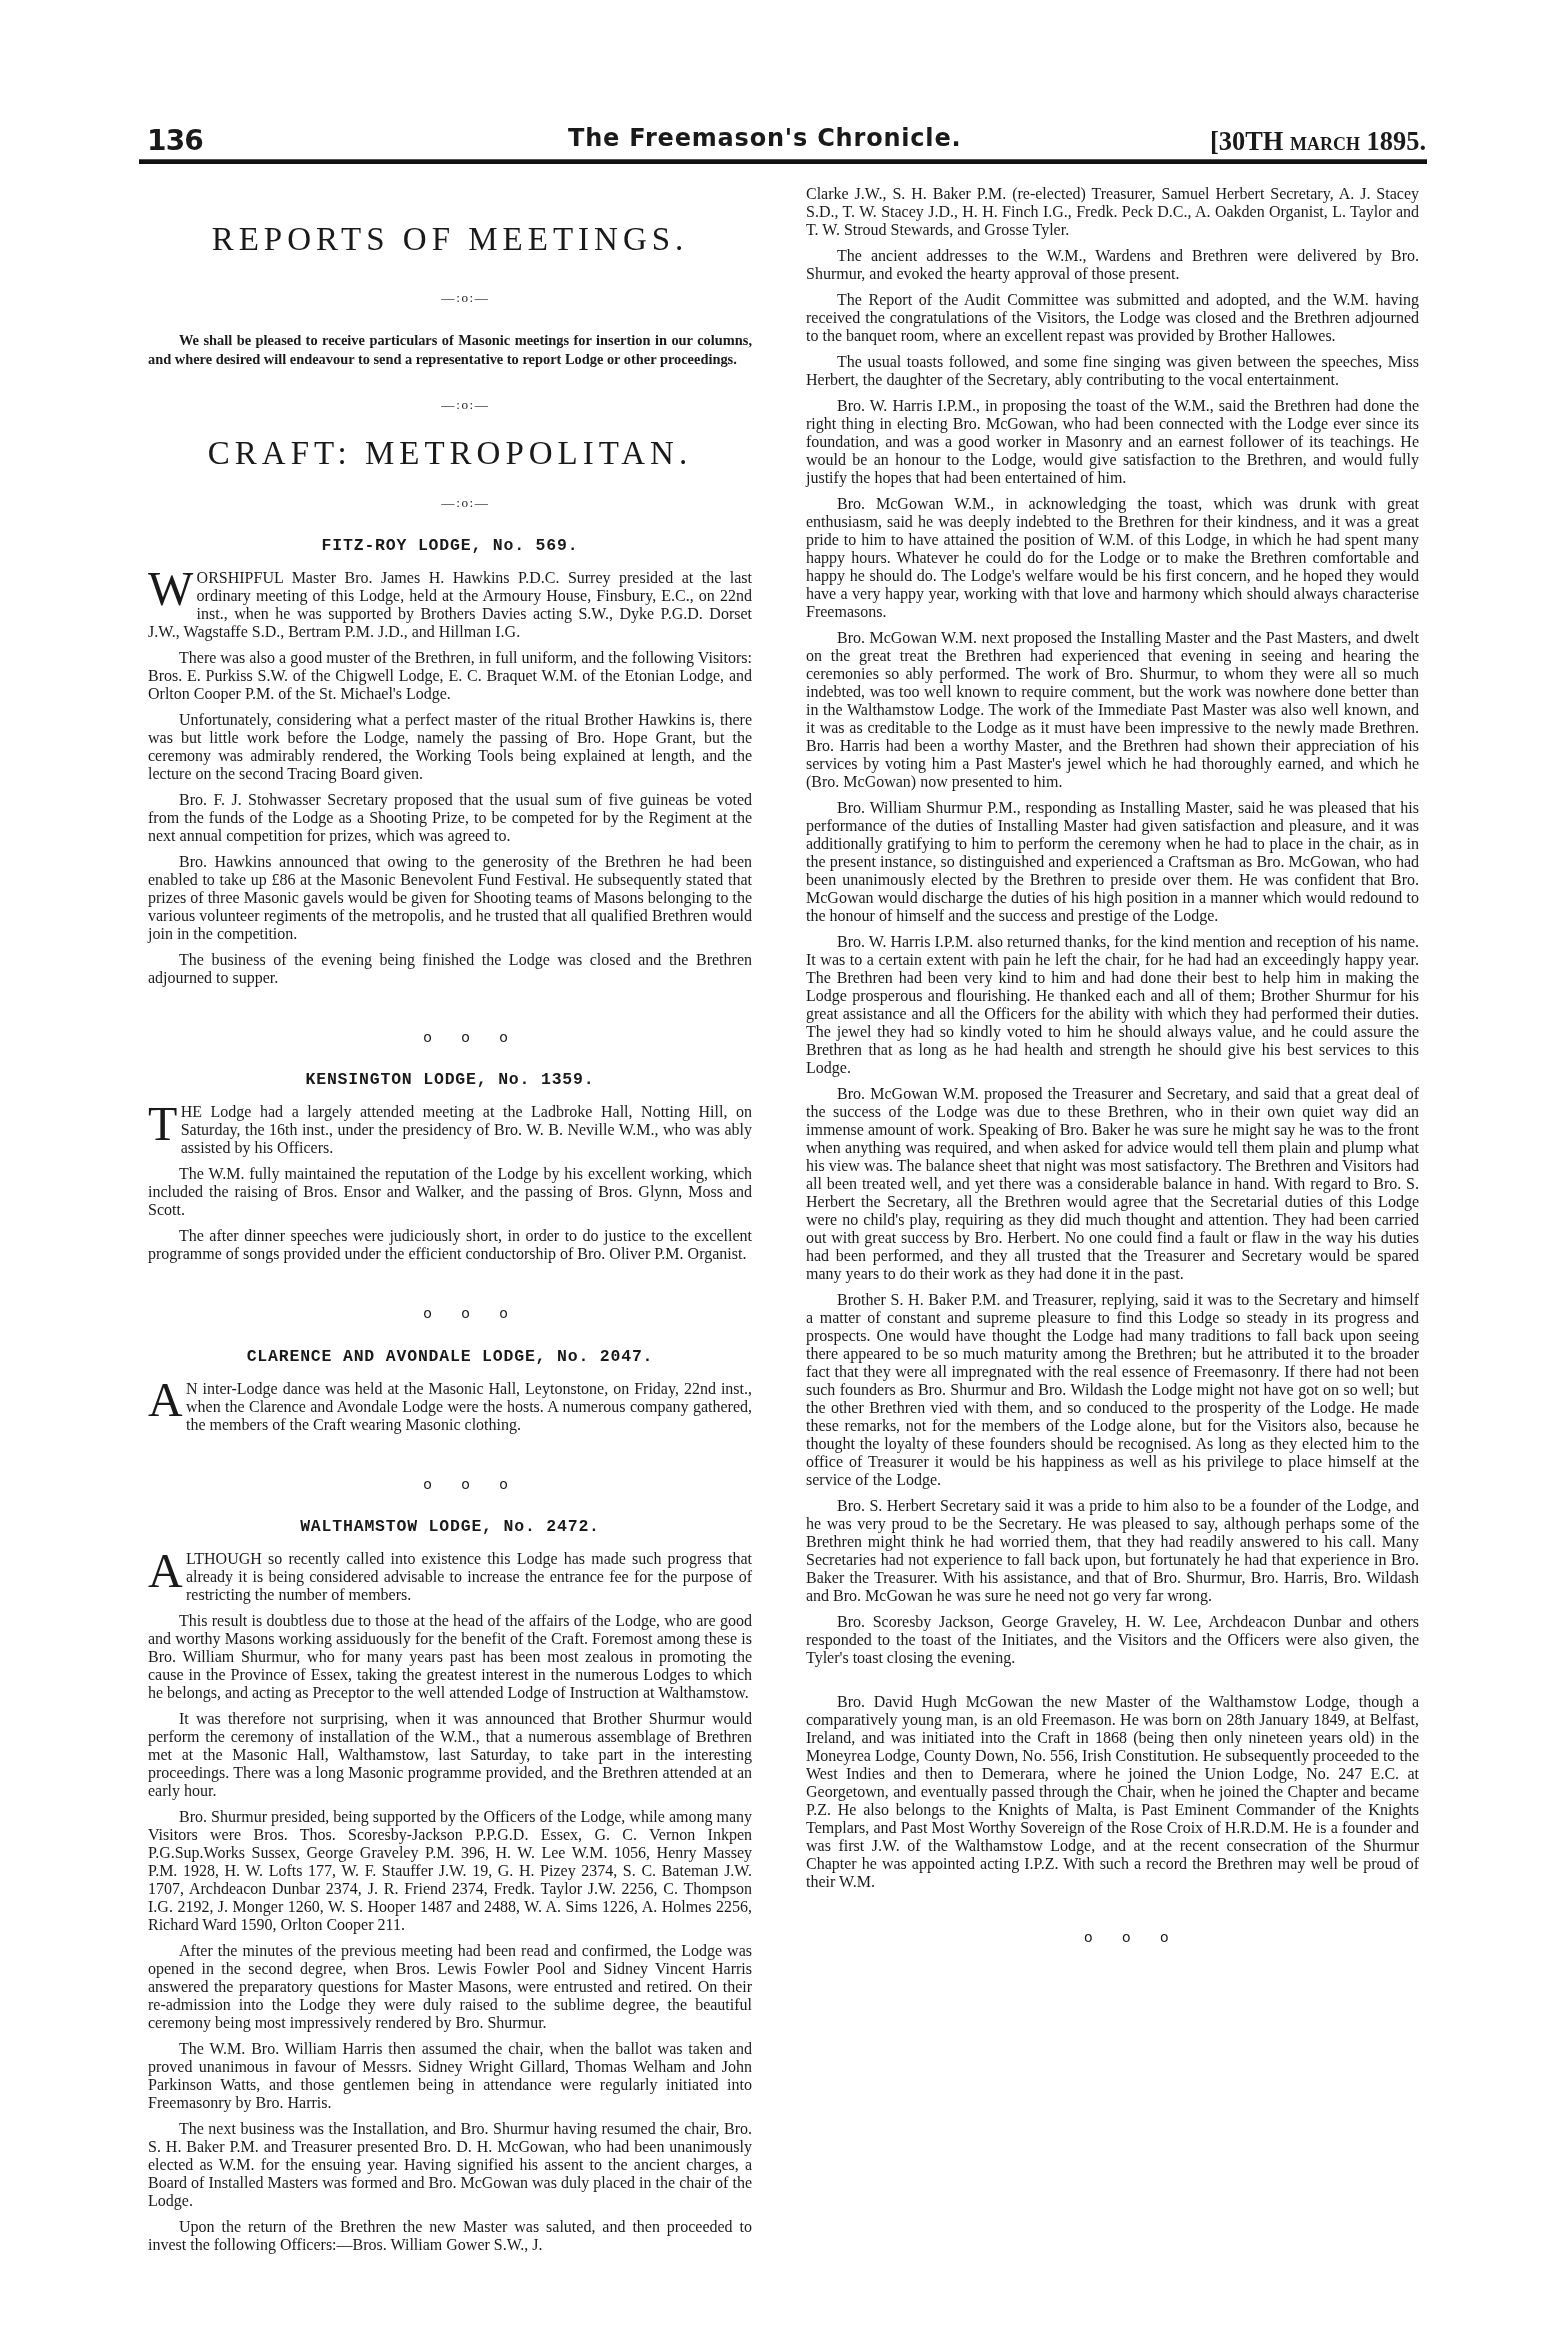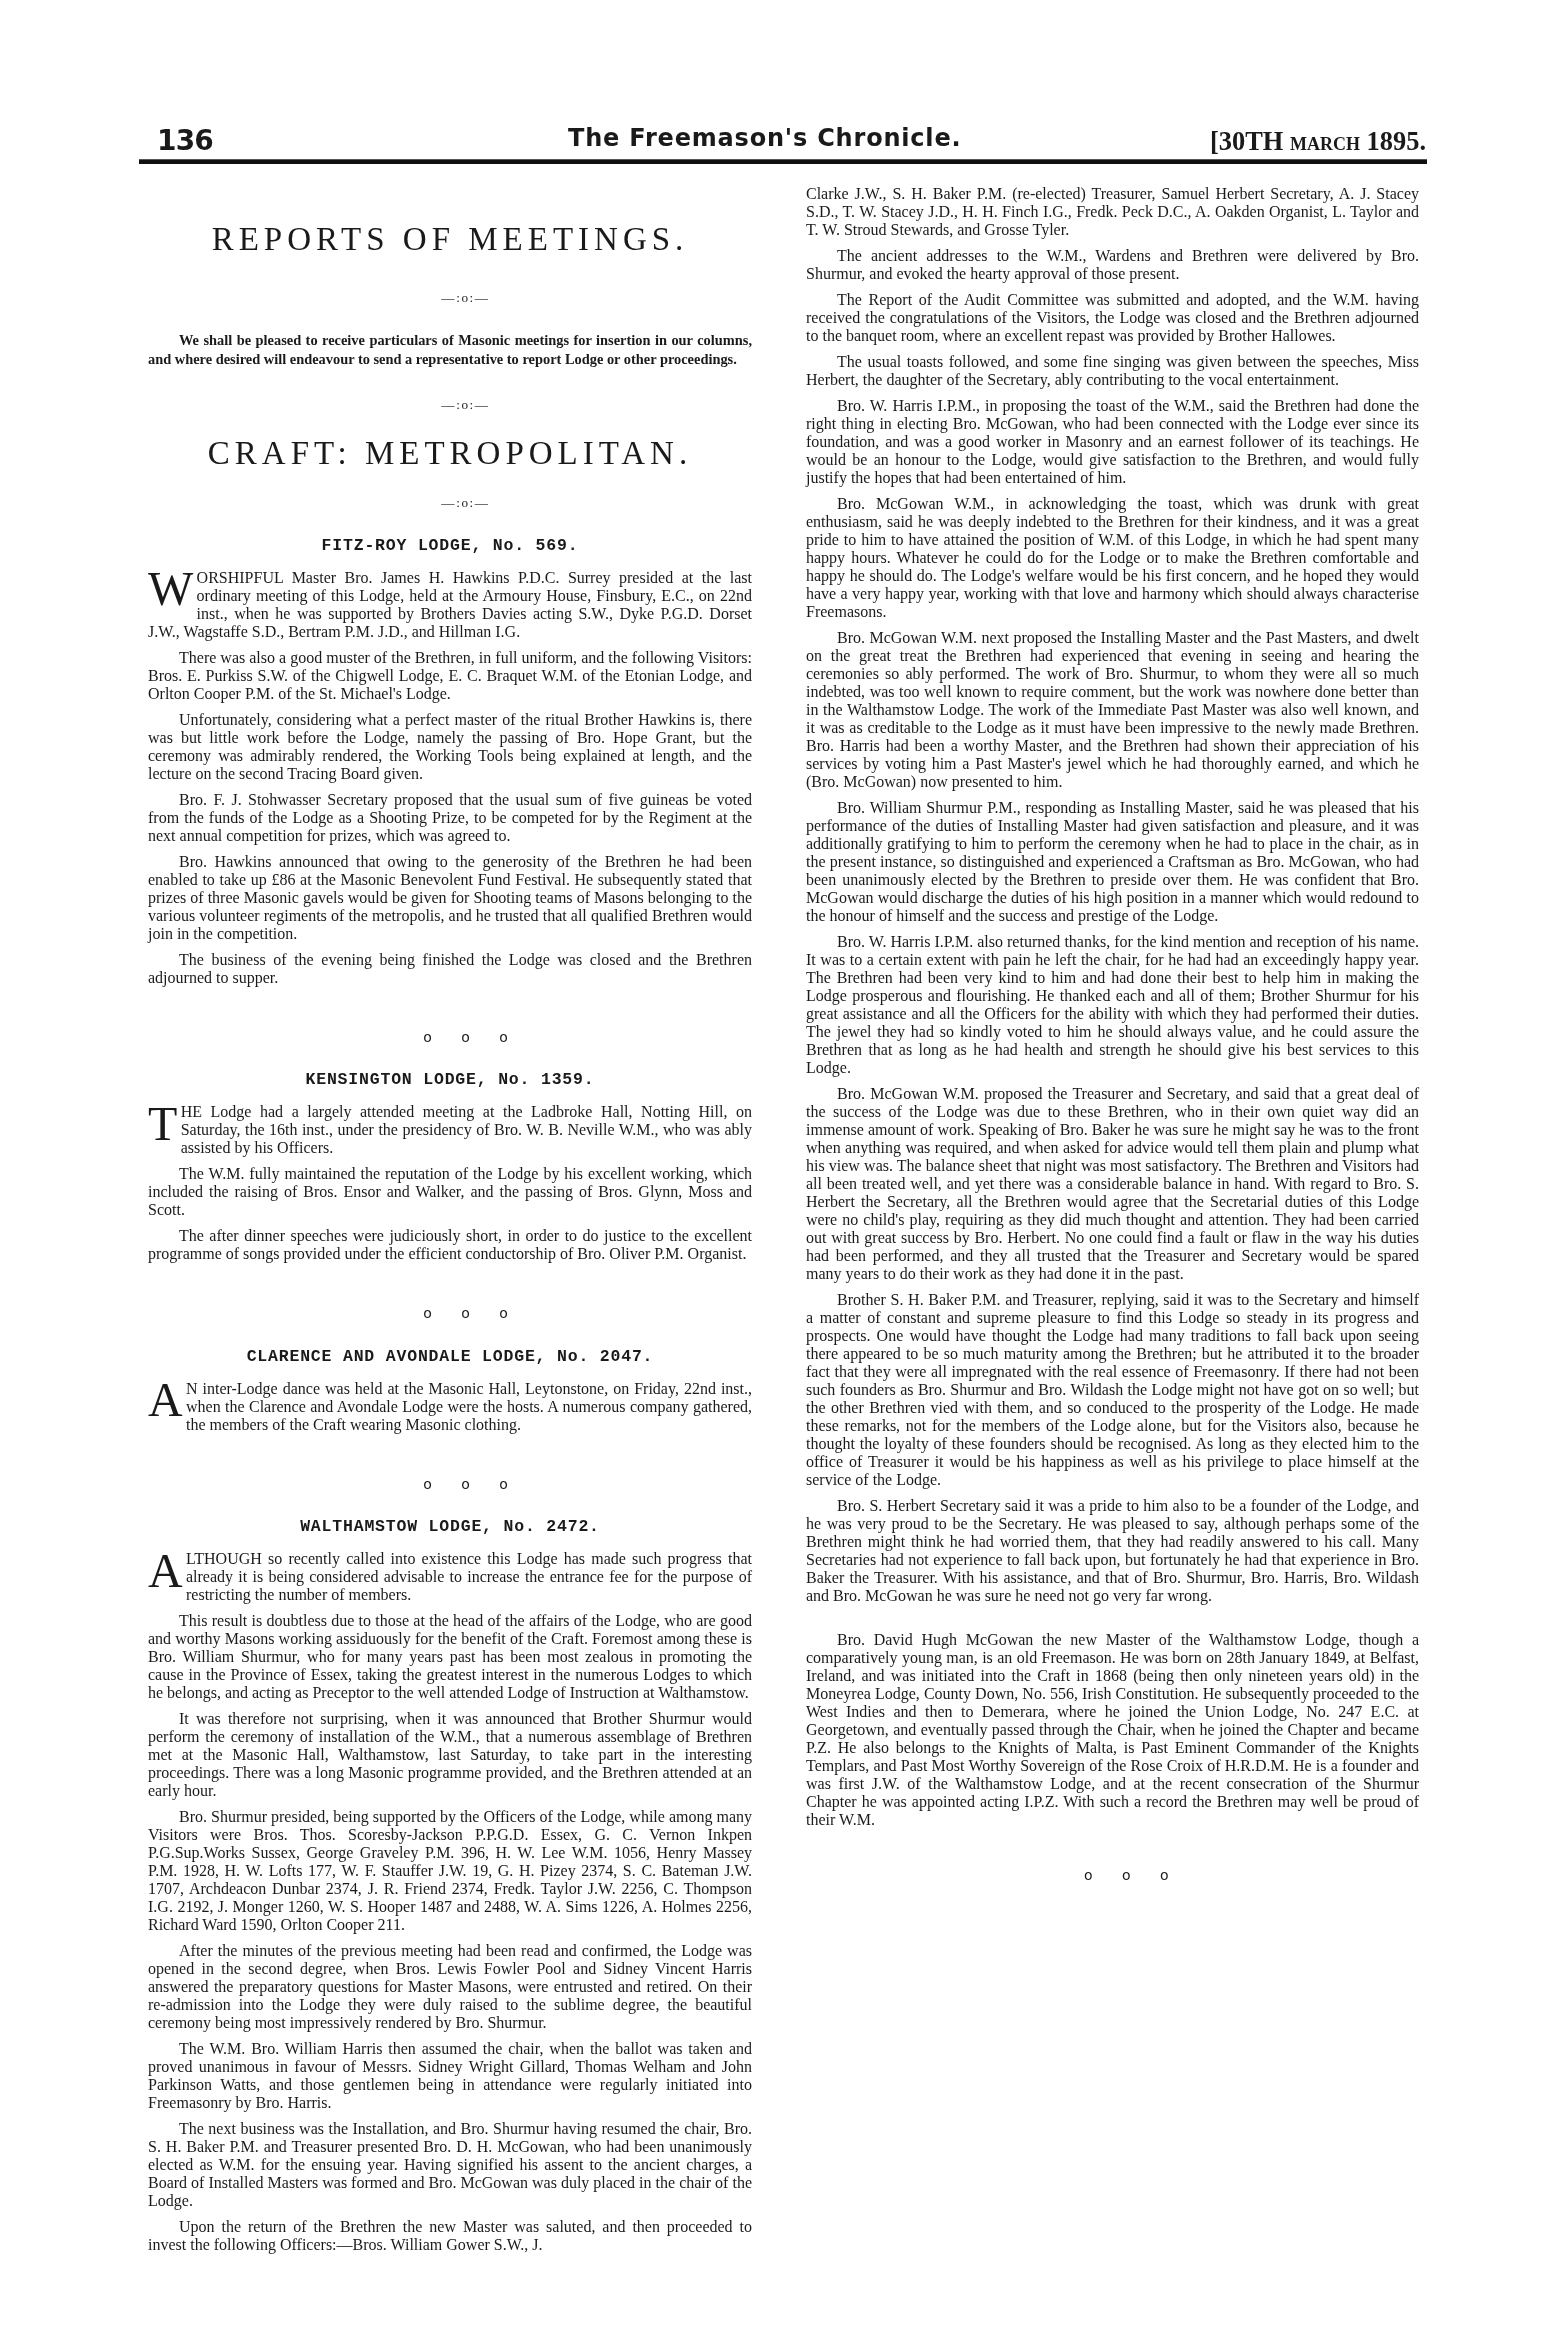--- a/index.html
+++ b/index.html
@@ -1,19 +1,19 @@
 <!DOCTYPE html>
 <html style="font-size:13.2px"><head>
 <meta charset="utf-8">
 <style>
   html, body { margin:0; padding:0; background:#ffffff; }
   body { width:1567px; height:2330px; position:relative; overflow:hidden; color:#1a1a1a;
          font-family: "Liberation Serif", "DejaVu Serif", serif; }
   .masthead { position:absolute; top:124px; left:139px; width:1287px; height:40px; }
-  .masthead .pageno { position:absolute; left:18px; top:0; font-family:"DejaVu Sans", sans-serif; font-weight:bold; font-size:28px; letter-spacing:-0.8px; }
+  .masthead .pageno { position:absolute; left:8px; top:0; font-family:"DejaVu Sans", sans-serif; font-weight:bold; font-size:28px; letter-spacing:-0.8px; }
   .masthead .title { position:absolute; left:429px; top:0; font-family:"DejaVu Sans", sans-serif; font-weight:bold; font-size:24px; letter-spacing:0.8px; }
   .masthead .date { position:absolute; right:0; top:1.6px; font-family:"Liberation Serif", serif; font-weight:bold; font-size:26.4px; }
   .masthead .date .sc { font-size:18px; }
   .rule { position:absolute; top:159px; left:139px; width:1288px; height:4.1px; background:#111; border-top:0.8px solid #555; }
 
   .col { position:absolute; top:177px; font-size:16px; line-height:18px; text-align:justify; }
   .col.left { left:140px; width:620px; }
   .col.right { left:798px; width:629px; }
   .col p { margin:8px; text-indent:31px; }
   .col p.noindent { text-indent:0; }
@@ -107,19 +107,20 @@
     <p>The Report of the Audit Committee was submitted and adopted, and the W.M. having received the congratulations of the Visitors, the Lodge was closed and the Brethren adjourned to the banquet room, where an excellent repast was provided by Brother Hallowes.</p>
     <p>The usual toasts followed, and some fine singing was given between the speeches, Miss Herbert, the daughter of the Secretary, ably contributing to the vocal entertainment.</p>
     <p>Bro. W. Harris I.P.M., in proposing the toast of the W.M., said the Brethren had done the right thing in electing Bro. McGowan, who had been connected with the Lodge ever since its foundation, and was a good worker in Masonry and an earnest follower of its teachings. He would be an honour to the Lodge, would give satisfaction to the Brethren, and would fully justify the hopes that had been entertained of him.</p>
     <p>Bro. McGowan W.M., in acknowledging the toast, which was drunk with great enthusiasm, said he was deeply indebted to the Brethren for their kindness, and it was a great pride to him to have attained the position of W.M. of this Lodge, in which he had spent many happy hours. Whatever he could do for the Lodge or to make the Brethren comfortable and happy he should do. The Lodge's welfare would be his first concern, and he hoped they would have a very happy year, working with that love and harmony which should always characterise Freemasons.</p>
     <p>Bro. McGowan W.M. next proposed the Installing Master and the Past Masters, and dwelt on the great treat the Brethren had experienced that evening in seeing and hearing the ceremonies so ably performed. The work of Bro. Shurmur, to whom they were all so much indebted, was too well known to require comment, but the work was nowhere done better than in the Walthamstow Lodge. The work of the Immediate Past Master was also well known, and it was as creditable to the Lodge as it must have been impressive to the newly made Brethren. Bro. Harris had been a worthy Master, and the Brethren had shown their appreciation of his services by voting him a Past Master's jewel which he had thoroughly earned, and which he (Bro. McGowan) now presented to him.</p>
     <p>Bro. William Shurmur P.M., responding as Installing Master, said he was pleased that his performance of the duties of Installing Master had given satisfaction and pleasure, and it was additionally gratifying to him to perform the ceremony when he had to place in the chair, as in the present instance, so distinguished and experienced a Craftsman as Bro. McGowan, who had been unanimously elected by the Brethren to preside over them. He was confident that Bro. McGowan would discharge the duties of his high position in a manner which would redound to the honour of himself and the success and prestige of the Lodge.</p>
     <p>Bro. W. Harris I.P.M. also returned thanks, for the kind mention and reception of his name. It was to a certain extent with pain he left the chair, for he had had an exceedingly happy year. The Brethren had been very kind to him and had done their best to help him in making the Lodge prosperous and flourishing. He thanked each and all of them; Brother Shurmur for his great assistance and all the Officers for the ability with which they had performed their duties. The jewel they had so kindly voted to him he should always value, and he could assure the Brethren that as long as he had health and strength he should give his best services to this Lodge.</p>
     <p>Bro. McGowan W.M. proposed the Treasurer and Secretary, and said that a great deal of the success of the Lodge was due to these Brethren, who in their own quiet way did an immense amount of work. Speaking of Bro. Baker he was sure he might say he was to the front when anything was required, and when asked for advice would tell them plain and plump what his view was. The balance sheet that night was most satisfactory. The Brethren and Visitors had all been treated well, and yet there was a considerable balance in hand. With regard to Bro. S. Herbert the Secretary, all the Brethren would agree that the Secretarial duties of this Lodge were no child's play, requiring as they did much thought and attention. They had been carried out with great success by Bro. Herbert. No one could find a fault or flaw in the way his duties had been performed, and they all trusted that the Treasurer and Secretary would be spared many years to do their work as they had done it in the past.</p>
     <p>Brother S. H. Baker P.M. and Treasurer, replying, said it was to the Secretary and himself a matter of constant and supreme pleasure to find this Lodge so steady in its progress and prospects. One would have thought the Lodge had many traditions to fall back upon seeing there appeared to be so much maturity among the Brethren; but he attributed it to the broader fact that they were all impregnated with the real essence of Freemasonry. If there had not been such founders as Bro. Shurmur and Bro. Wildash the Lodge might not have got on so well; but the other Brethren vied with them, and so conduced to the prosperity of the Lodge. He made these remarks, not for the members of the Lodge alone, but for the Visitors also, because he thought the loyalty of these founders should be recognised. As long as they elected him to the office of Treasurer it would be his happiness as well as his privilege to place himself at the service of the Lodge.</p>
     <p>Bro. S. Herbert Secretary said it was a pride to him also to be a founder of the Lodge, and he was very proud to be the Secretary. He was pleased to say, although perhaps some of the Brethren might think he had worried them, that they had readily answered to his call. Many Secretaries had not experience to fall back upon, but fortunately he had that experience in Bro. Baker the Treasurer. With his assistance, and that of Bro. Shurmur, Bro. Harris, Bro. Wildash and Bro. McGowan he was sure he need not go very far wrong.</p>
+    <p>Bro. Scoresby Jackson, George Graveley, H. W. Lee, Archdeacon Dunbar and others responded to the toast of the Initiates, and the Visitors and the Officers were also given, the Tyler's toast closing the evening.</p>
     <div style="height:10px"></div>
     <p>Bro. David Hugh McGowan the new Master of the Walthamstow Lodge, though a comparatively young man, is an old Freemason. He was born on 28th January 1849, at Belfast, Ireland, and was initiated into the Craft in 1868 (being then only nineteen years old) in the Moneyrea Lodge, County Down, No. 556, Irish Constitution. He subsequently proceeded to the West Indies and then to Demerara, where he joined the Union Lodge, No. 247 E.C. at Georgetown, and eventually passed through the Chair, when he joined the Chapter and became P.Z. He also belongs to the Knights of Malta, is Past Eminent Commander of the Knights Templars, and Past Most Worthy Sovereign of the Rose Croix of H.R.D.M. He is a founder and was first J.W. of the Walthamstow Lodge, and at the recent consecration of the Shurmur Chapter he was appointed acting I.P.Z. With such a record the Brethren may well be proud of their W.M.</p>
   </article>
   <div style="height:21.4px"></div>
   <p class="dots" style="text-align:left; padding-left:247px;">o o o</p>
 </section>
 
 
 </body></html>

